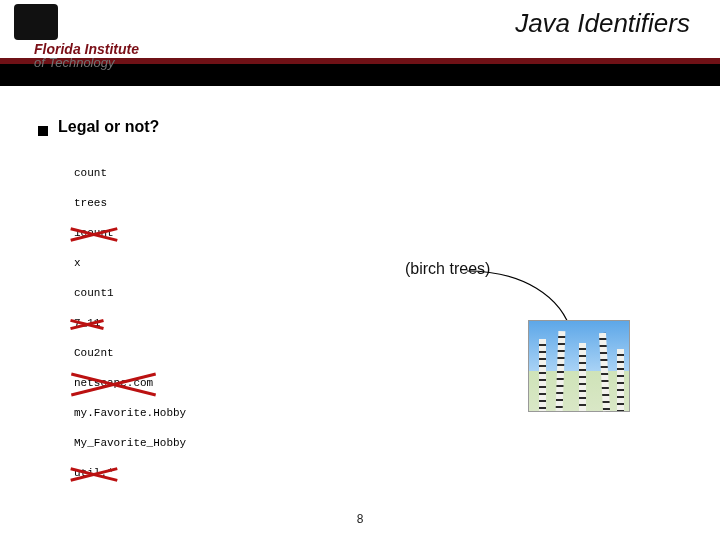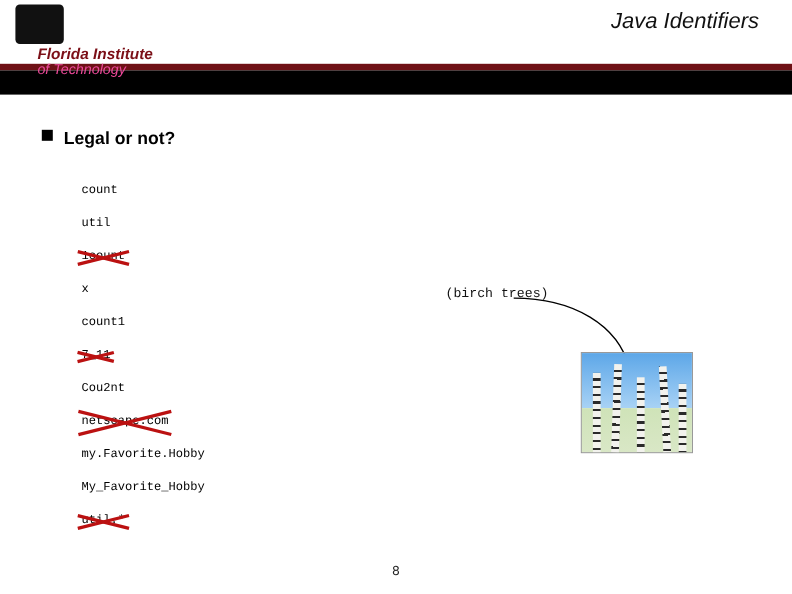--- a/index.html
+++ b/index.html
@@ -3,38 +3,38 @@
 <meta charset="utf-8">
 <style>
   * { margin: 0; padding: 0; box-sizing: border-box; }
   html, body { width: 720px; height: 540px; font-family: Arial, Helvetica, sans-serif; background: #fff; }
   .slide { width: 720px; height: 540px; position: relative; overflow: hidden; }
   .header { position: relative; height: 58px; width: 100%; }
   .logo { position: absolute; left: 14px; top: 4px; width: 170px; height: 42px; }
   .logo .panther { width: 44px; height: 36px; background: #111; border-radius: 4px; display: inline-block; vertical-align: top; }
   .logo .inst { display: inline-block; vertical-align: top; margin-left: 20px; margin-top: 2px; }
   .logo .line1 { color: #7b0f17; font-style: italic; font-weight: bold; font-size: 14px; line-height: 14px; }
-  .logo .line2 { color: #ec4899; font-style: italic; font-size: 13px; line-height: 14px; }
-  .title { position: absolute; right: 30px; top: 8px; font-style: italic; font-size: 20px; color: #111; }
+  .logo .line2 { color: #737373; font-style: italic; font-size: 13px; line-height: 14px; }
+  .title { position: absolute; right: 30px; top: 8px; font-style: italic; font-size: 26px; color: #111; }
   .redbar { height: 6px; width: 100%; background: #6f1116; }
   .blackbar { height: 22px; width: 100%; background: #000; }
 
   .content { position: absolute; left: 38px; top: 118px; right: 30px; }
-  .bullet-row { display: flex; align-items: flex-start; margin-bottom: 26px; }
+  .bullet-row { display: flex; align-items: flex-end; margin-bottom: 26px; }
   .sqbullet { width: 10px; height: 10px; background: #000; margin-right: 10px; }
   .bullet-text { font-weight: bold; font-size: 16px; }
 
   .idlist { margin-left: 36px; }
   .iditem { font-family: "Courier New", Courier, monospace; font-size: 11px; line-height: 13px; margin-bottom: 12px; position: relative; display: inline-block; }
   .cross { position: absolute; left: -4px; top: -4px; width: calc(100% + 8px); height: 20px; pointer-events: none; }
   .cross::before, .cross::after { content: ""; position: absolute; left: 0; top: 50%; width: 100%; border-top: 3px solid #b11; }
   .cross::before { transform: rotate(14deg); }
   .cross::after  { transform: rotate(-14deg); }
 
-  .annotation { position: absolute; left: 405px; top: 260px; font-size: 12px; color: #111; font-family: Liberation Mono, monospace; }
+  .annotation { position: absolute; left: 405px; top: 260px; font-size: 16px; color: #111; }
   .arrow { position: absolute; left: 462px; top: 266px; width: 120px; height: 80px; }
 
   .photo { position: absolute; left: 528px; top: 320px; width: 102px; height: 92px; border: 1px solid #999; }
   .photo .sky { width: 100%; height: 55%; background: linear-gradient(#5da7e8, #a8d2f5); }
   .photo .trees { width: 100%; height: 45%; background: linear-gradient(#cfe3b8, #d9e7c6); position: relative; }
   .trunk { position: absolute; bottom: 0; width: 7px; background: repeating-linear-gradient(180deg,#f2f2ed,#f2f2ed 5px,#2a2a2a 5px,#2a2a2a 7px); }
   .t1 { left: 10px; height: 72px; }
   .t2 { left: 28px; height: 80px; transform: rotate(2deg); }
   .t3 { left: 50px; height: 68px; }
   .t4 { left: 72px; height: 78px; transform: rotate(-3deg); }
@@ -61,21 +61,21 @@
   <div class="blackbar"></div>
 
   <div class="content">
     <div class="bullet-row">
       <div class="sqbullet"></div>
       <div class="bullet-text">Legal or not?</div>
     </div>
 
     <div class="idlist">
       <div class="wrap"><span class="iditem">count</span></div>
-      <div class="wrap"><span class="iditem">util</span></div>
+      <div class="wrap"><span class="iditem">trees</span></div>
       <div class="wrap"><span class="iditem">1count<span class="cross"></span></span></div>
       <div class="wrap"><span class="iditem">x</span></div>
       <div class="wrap"><span class="iditem">count1</span></div>
       <div class="wrap"><span class="iditem">7_11<span class="cross"></span></span></div>
       <div class="wrap"><span class="iditem">Cou2nt</span></div>
       <div class="wrap"><span class="iditem">netscape.com<span class="cross"></span></span></div>
       <div class="wrap"><span class="iditem">my.Favorite.Hobby</span></div>
       <div class="wrap"><span class="iditem">My_Favorite_Hobby</span></div>
       <div class="wrap"><span class="iditem">util.*<span class="cross"></span></span></div>
       <div class="wrap"></div>

